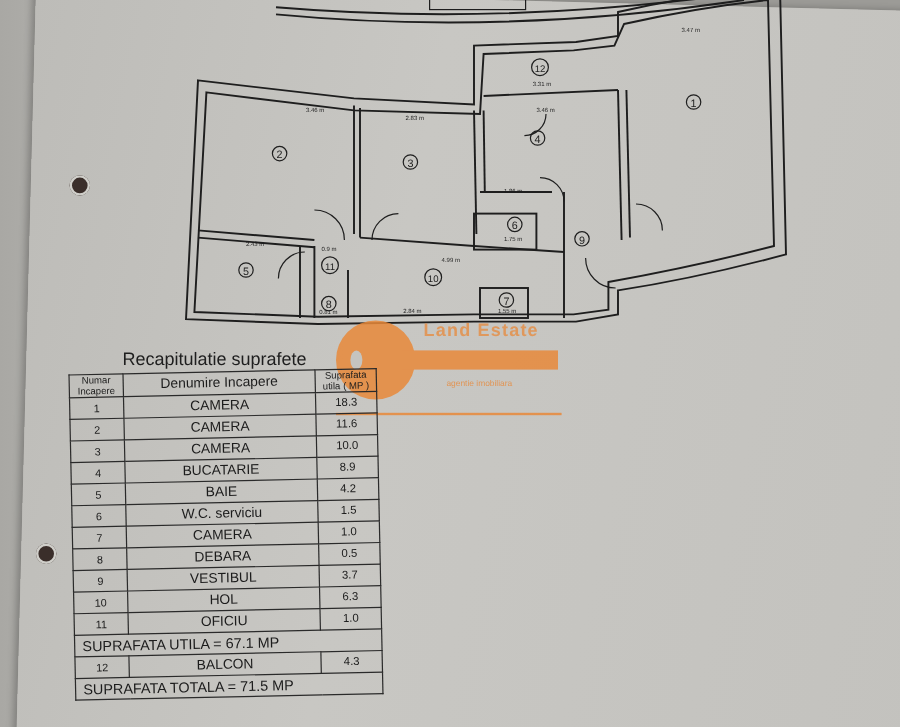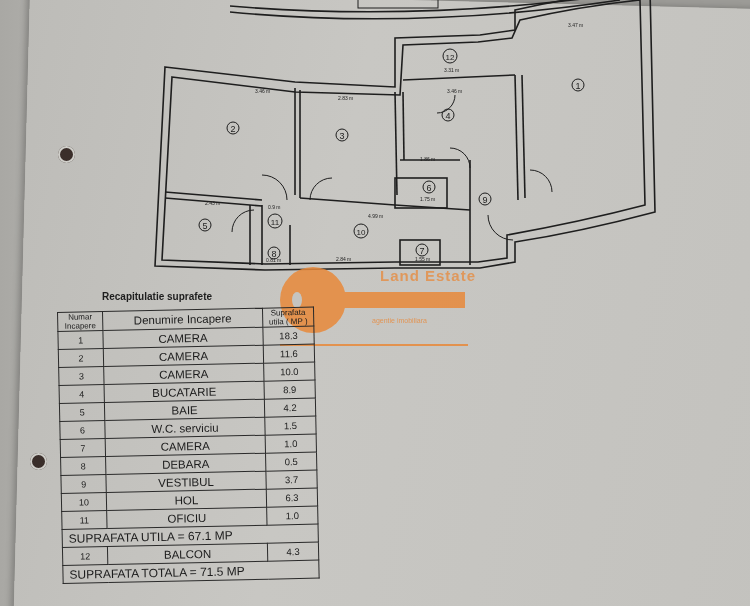--- a/index.html
+++ b/index.html
@@ -1,30 +1,30 @@
 <!DOCTYPE html>
 <html><head>
 <meta charset="utf-8">
 <style>
   html,body{margin:0;padding:0;}
   body{width:750px;height:606px;overflow:hidden;background:#9c9b97;font-family:"Liberation Sans",sans-serif;position:relative;}
   .under-sheet{position:absolute;left:0;top:0;width:120px;height:606px;background:linear-gradient(90deg,#a9a8a4,#b9b8b4);}
   .sheet{position:absolute;left:30px;top:-10px;width:760px;height:640px;background:linear-gradient(100deg,#bdbcb8 0%,#c8c7c3 40%,#c3c2be 100%);transform:rotate(1.5deg);transform-origin:0 0;box-shadow:-3px 0 6px rgba(0,0,0,.25);}
   .punch{position:absolute;width:17px;height:17px;border-radius:50%;background:#3a2e2a;box-shadow:0 0 0 2px #cfcec9 inset;}
   .plan{position:absolute;left:0;top:0;width:750px;height:290px;}
-  .title{position:absolute;left:102px;top:291px;font-size:10px;color:#1e1e1e;font-weight:bold;}
+  .title{position:absolute;left:102px;top:291px;font-size:15px;color:#1e1e1e;}
   table.recap{position:absolute;left:57px;top:312px;border-collapse:collapse;transform:rotate(-1.2deg);transform-origin:0 0;}
   table.recap td{border:1.5px solid #2a2a2a;font-size:11px;color:#1c1c1c;text-align:center;height:17px;padding:0 2px;}
   table.recap td.num{width:40px;font-size:9px;}
   table.recap td.name{width:155px;font-size:11.5px;}
   table.recap td.area{width:46px;font-size:9.5px;}
   table.recap td.total{text-align:left;padding-left:6px;font-size:12px;}
   .hdr-small{font-size:8px !important;line-height:9px;}
   .logo{position:absolute;left:280px;top:258px;width:190px;height:95px;}
-  .logo-text1{position:absolute;left:380px;top:267px;font-size:15px;font-weight:bold;color:#e8893a;opacity:.75;letter-spacing:1px;}
+  .logo-text1{position:absolute;left:353px;top:267px;font-size:15px;font-weight:bold;color:#e8893a;opacity:.75;letter-spacing:1px;}
   .logo-text2{position:absolute;left:372px;top:317px;font-size:7px;color:#e8893a;opacity:.8;}
 </style>
 </head>
 <body>
 
 <div class="under-sheet"></div>
 
 <div class="sheet"></div>
 
 <div class="punch" style="left:58px;top:146px;"></div>

